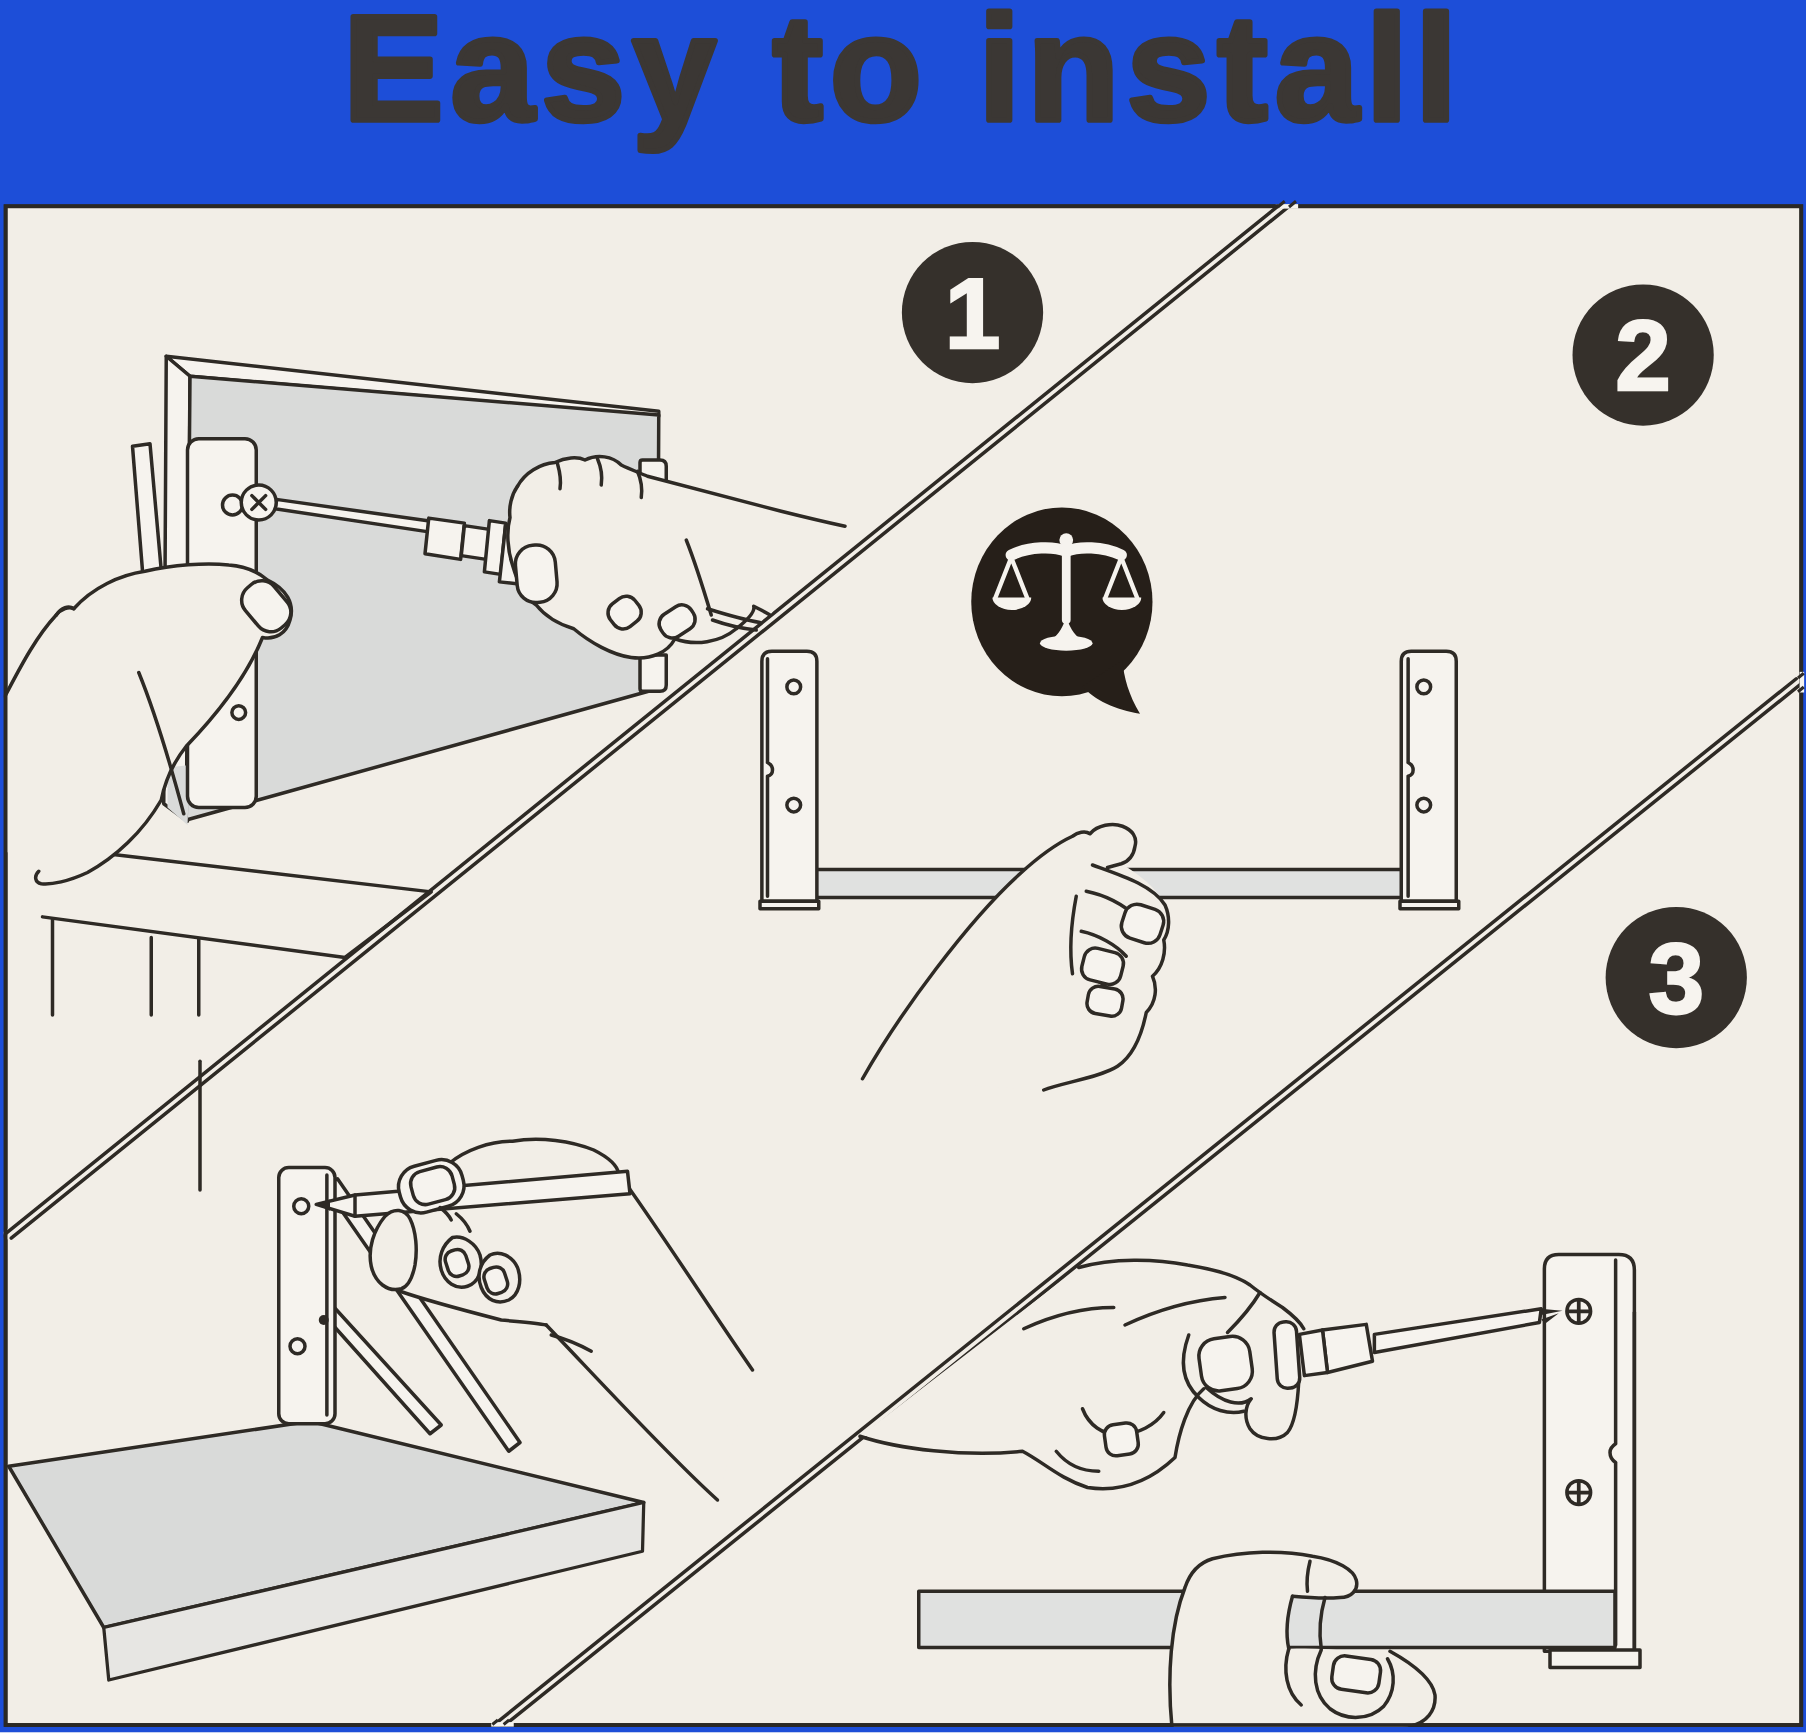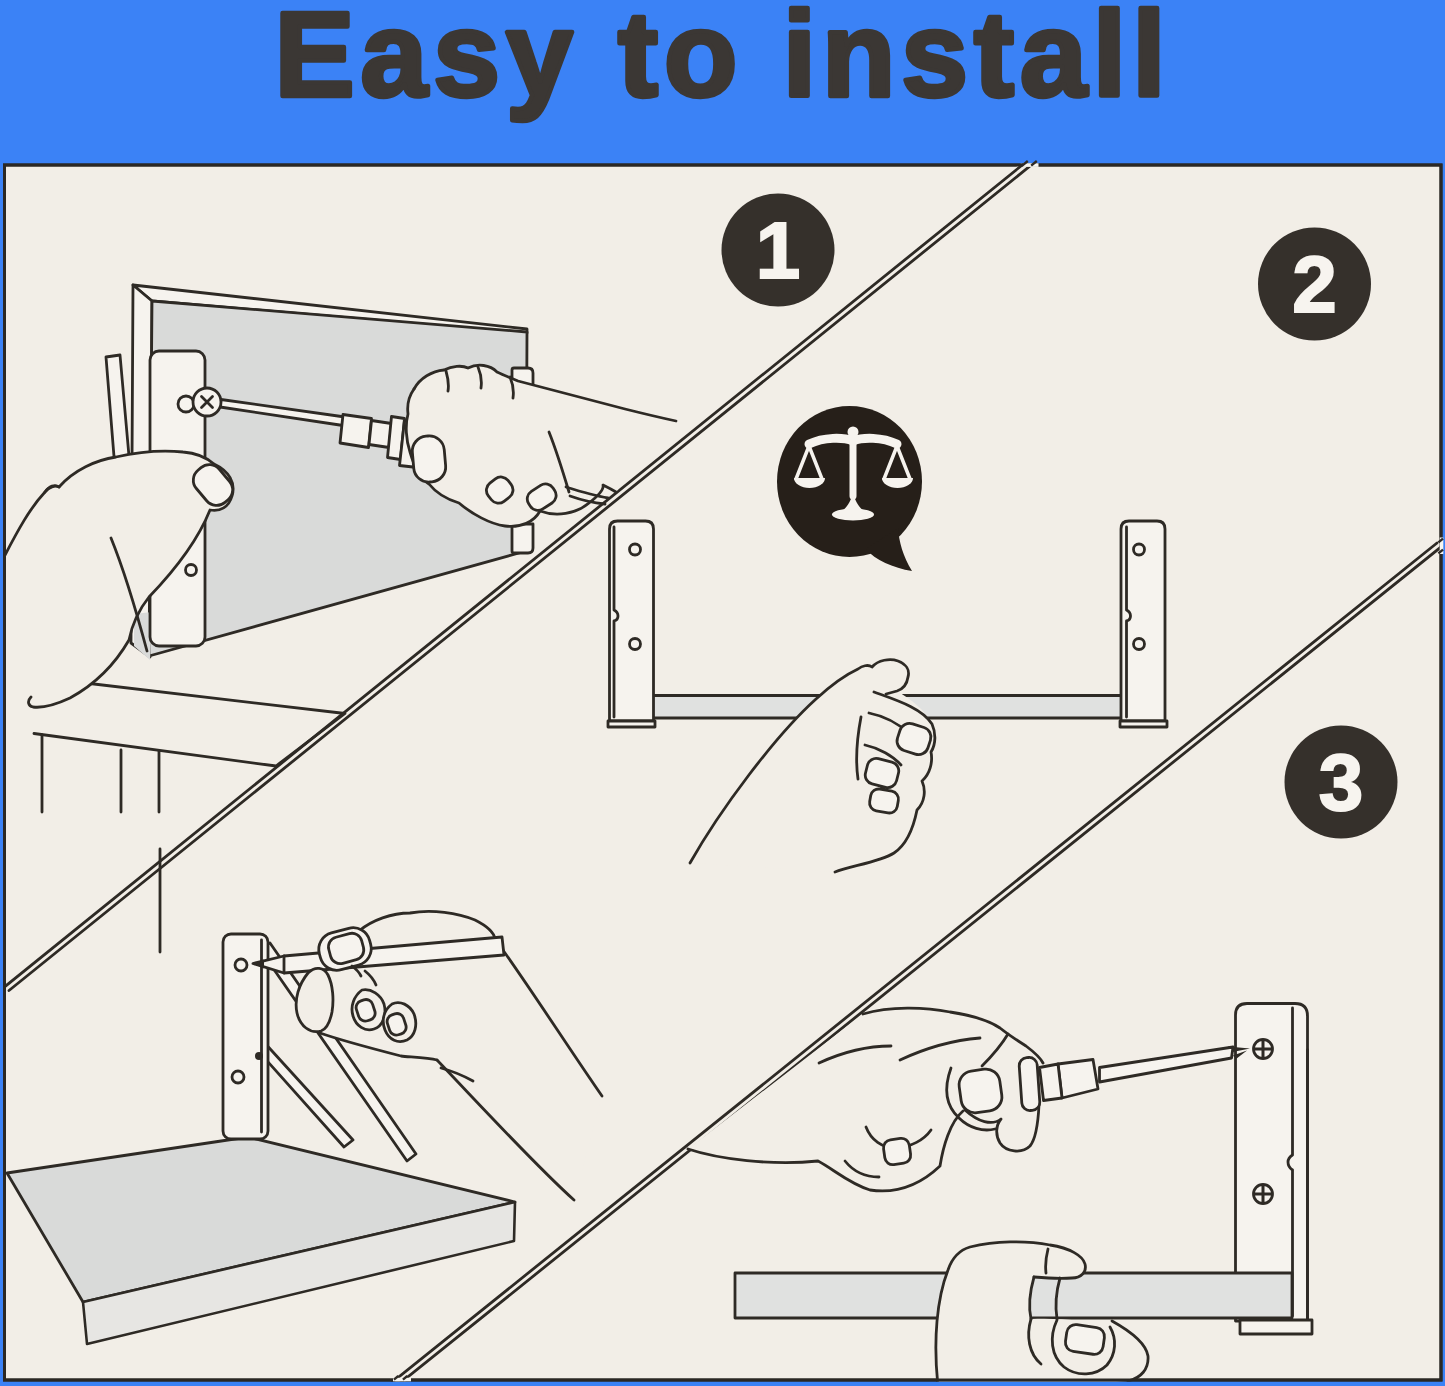--- a/index.html
+++ b/index.html
@@ -1,16 +1,16 @@
 <!DOCTYPE html>
 <html><head>
 <meta charset="utf-8">
 <style>
   html,body{margin:0;padding:0;background:#ffffff;}
-  #page{position:relative;width:1445px;height:1386px;background:#3b82f6;overflow:hidden;text-align:right;}
+  #page{position:relative;width:1445px;height:1386px;background:#1d4ed8;overflow:hidden;text-align:right;}
   svg{position:absolute;left:0;top:0;}
   .ln{fill:none;stroke:#2e2a25;stroke-width:2.8;stroke-linecap:round;stroke-linejoin:round;}
   .lnf{fill:#f2eee7;stroke:none;}
   .hand{fill:#f2eee7;stroke:#2e2a25;stroke-width:2.8;stroke-linecap:round;stroke-linejoin:round;}
   .wh{fill:#f6f3ee;stroke:#2e2a25;stroke-width:2.8;stroke-linecap:round;stroke-linejoin:round;}
   .gy{fill:#d9dad9;stroke:#2e2a25;stroke-width:2.8;stroke-linejoin:round;}
   .gy2{fill:#e0e1e0;stroke:#2e2a25;stroke-width:2.8;stroke-linejoin:round;}
   .dk{fill:#2e2a25;}
 </style>
 </head>

